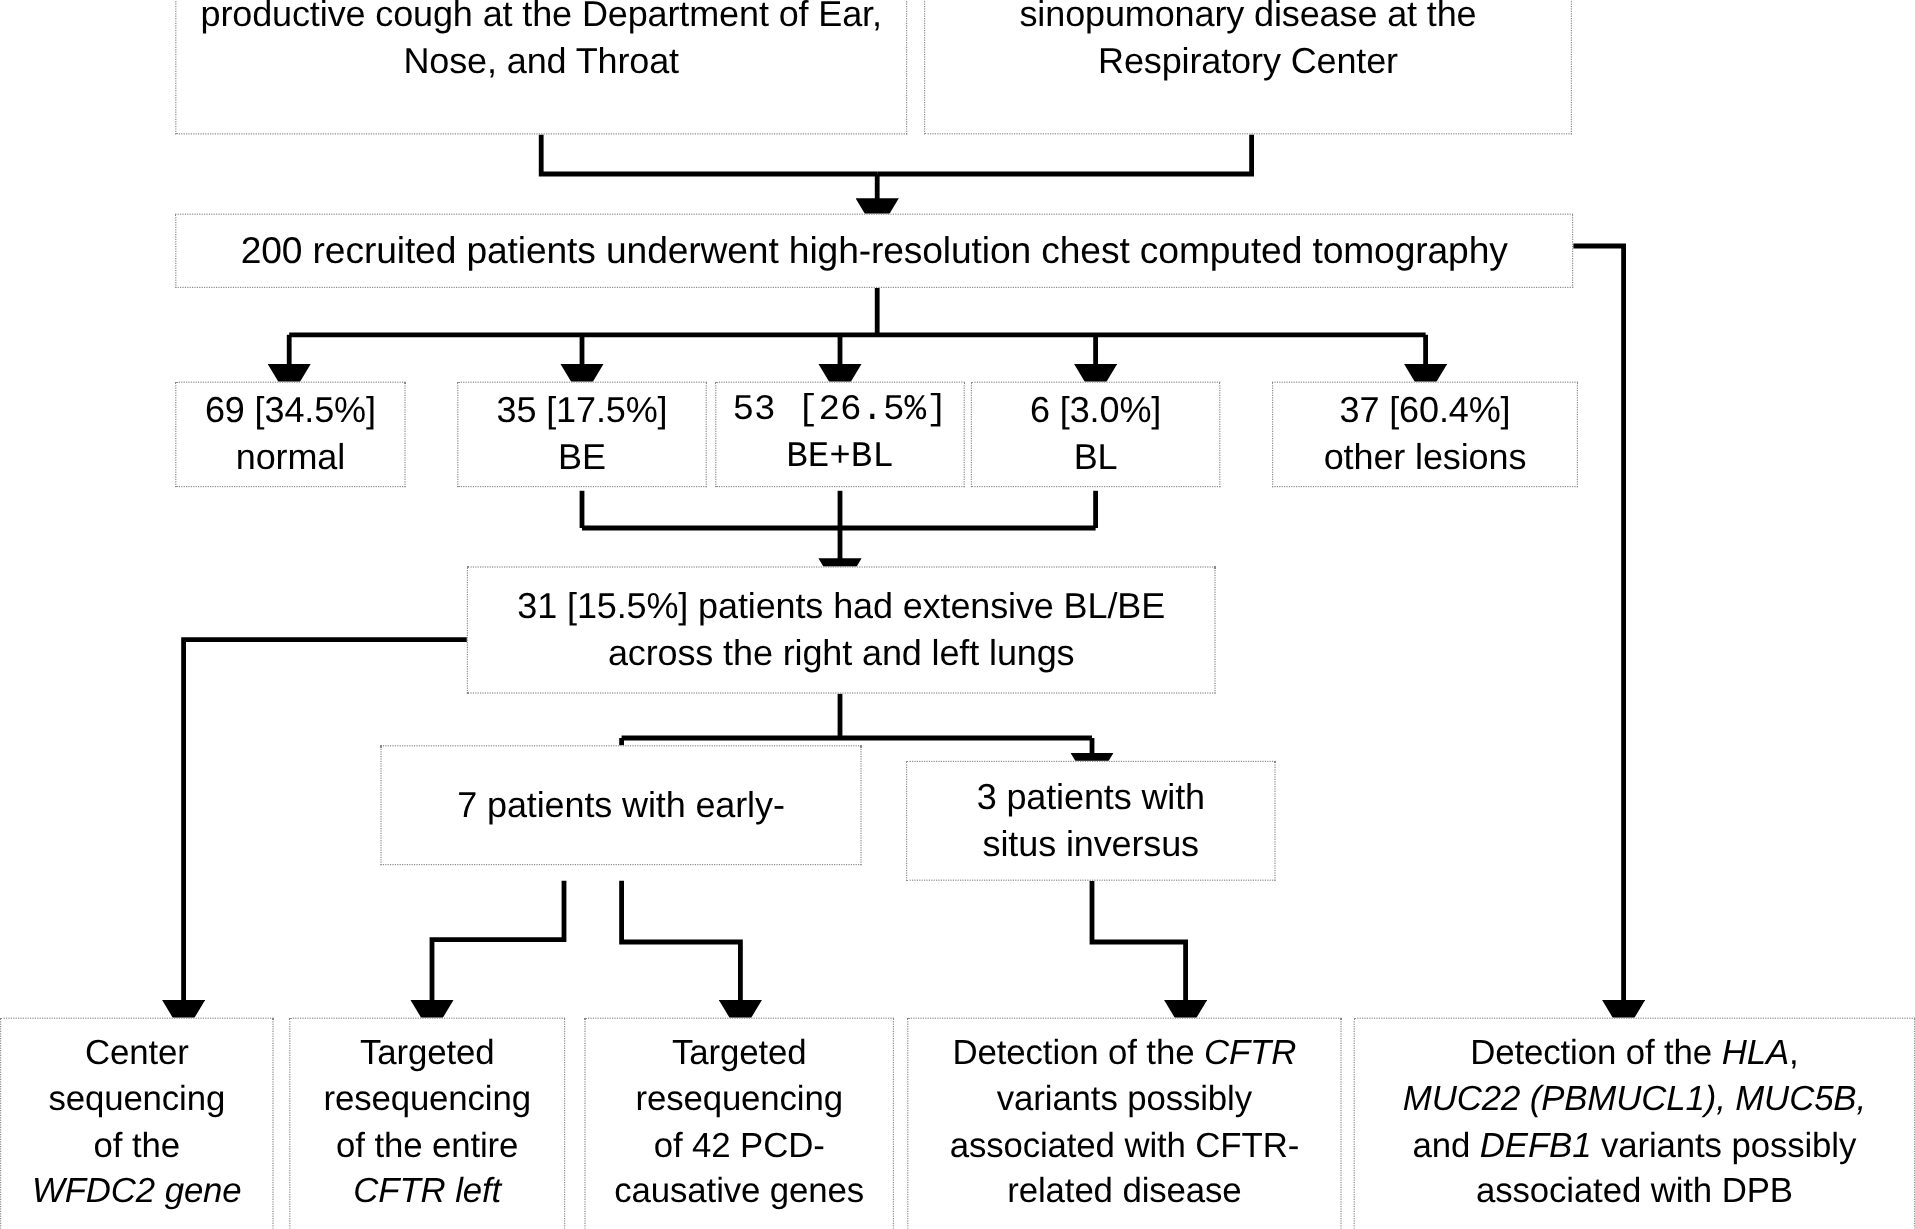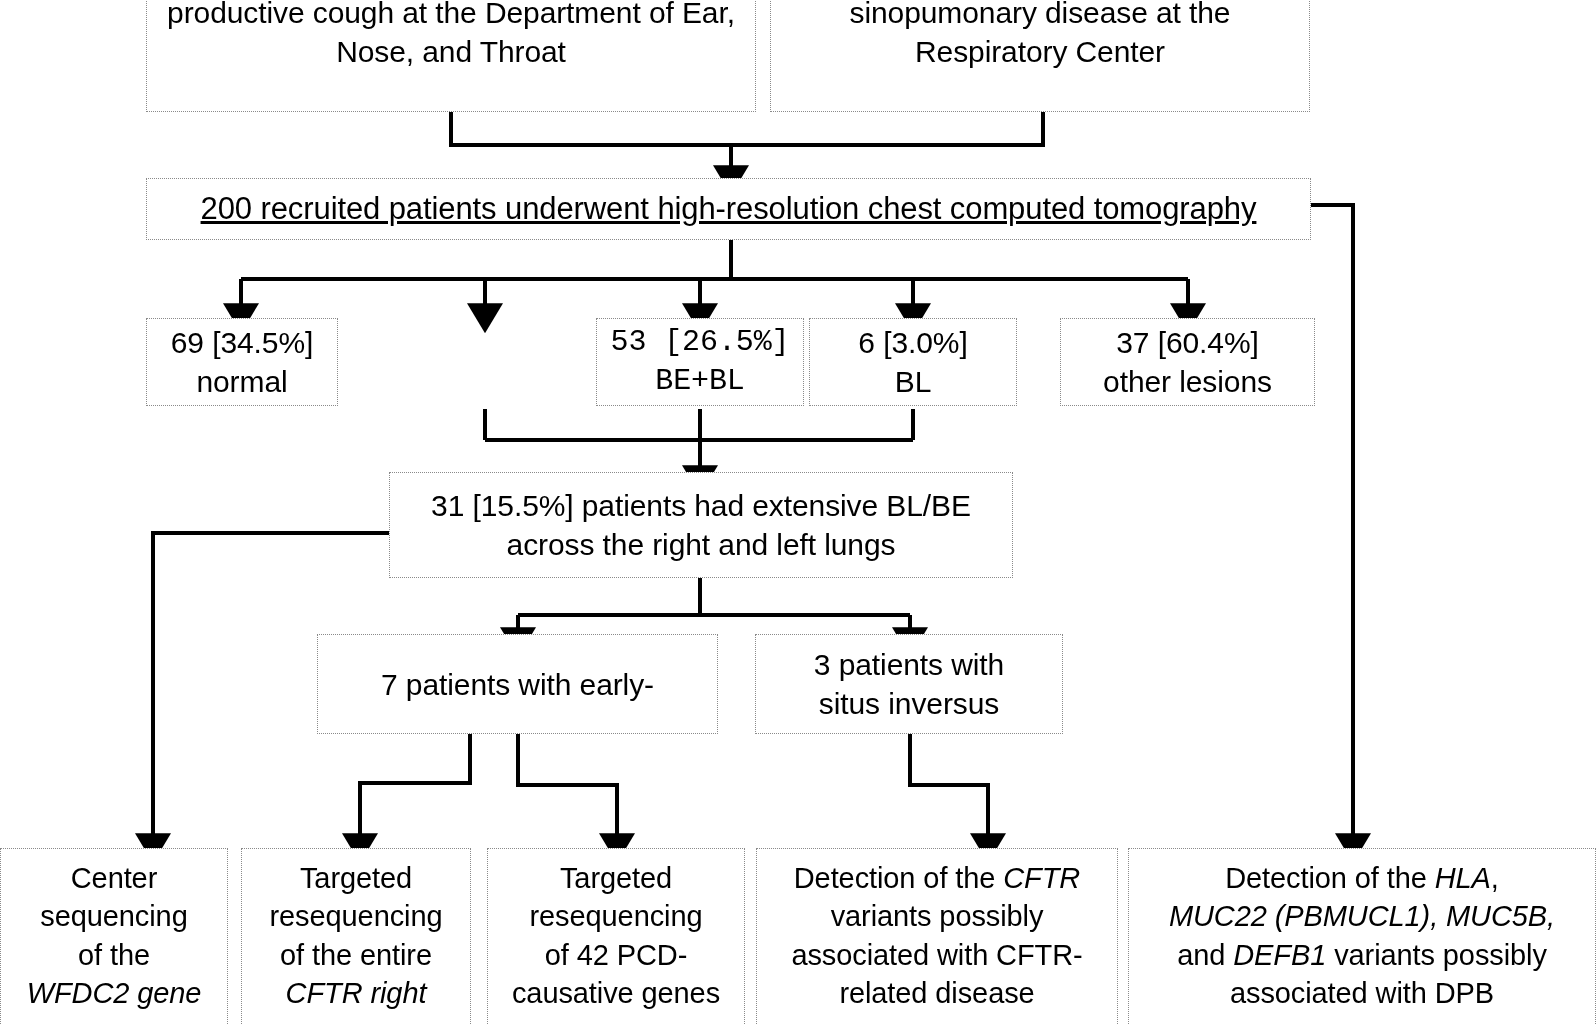--- a/index.html
+++ b/index.html
@@ -34,21 +34,21 @@
     text-align: center;
     color: #000000;
     font-size: 30px;
     line-height: 1.30;
     padding: 2px 8px;
     letter-spacing: -0.1px;
   }
   .node .txt { display: block; width: 100%; }
   .node i { font-style: italic; margin-top: 25px; }
   .node.bottom { font-size: 29px; line-height: 1.32; align-items: flex-start; padding-top: 10px; }
-  .node.wide { font-size: 31px; text-decoration: underline; }
+  .node.wide { font-size: 31px; }
 </style>
 </head>
 <body>
 
 <div id="canvas">
 
   <svg id="wires" viewBox="0 0 1596 1024">
     <defs>
       <marker id="ah" markerWidth="9" markerHeight="9" refX="1.2" refY="4.5" orient="auto" markerUnits="strokeWidth">
         <path d="M0,0 L0,9 L7.5,4.5 z" fill="#000000"></path>
@@ -101,20 +101,26 @@
     <span class="txt">200 recruited patients underwent high-resolution chest computed tomography</span>
   </div>
 
   <div class="node" style="left:146px; top:318px; width:192px; height:88px;">
     <span class="txt">
       <span>69 [34.5%]</span><br>
       <span>normal</span>
     </span>
   </div>
 
+  <div class="node" style="left:381px; top:318px; width:208px; height:88px;">
+    <span class="txt">
+      <span>35 [17.5%]</span><br>
+      <span>BE</span>
+    </span>
+  </div>
 
   <div class="node" style="left:596px; top:318px; width:208px; height:88px;font-family:Liberation Mono, monospace;">
     <span class="txt">
       <span>53 [26.5%]</span><br>
       <span>BE+BL</span>
     </span>
   </div>
 
   <div class="node" style="left:809px; top:318px; width:208px; height:88px;">
     <span class="txt">
@@ -130,21 +136,21 @@
     </span>
   </div>
 
   <div class="node" style="left:389px; top:472px; width:624px; height:106px;">
     <span class="txt">
       <span>31 [15.5%] patients had extensive BL/BE</span><br>
       <span>across the right and left lungs</span>
     </span>
   </div>
 
-  <div class="node" style="left:317px; top:634px; width:401px; height:100px;">
+  <div class="node" style="left:317px; top:621px; width:401px; height:100px;">
     <span class="txt">
       <span>7 patients with early-</span><br>
     </span>
   </div>
 
   <div class="node" style="left:755px; top:634px; width:308px; height:100px;">
     <span class="txt">
       <span>3 patients with</span><br>
       <span>situs inversus</span>
     </span>
@@ -157,21 +163,21 @@
       <span>of the</span><br>
       <i>WFDC2 gene</i>
     </span>
   </div>
 
   <div class="node bottom" style="left:241px; top:848px; width:230px; height:186px;">
     <span class="txt">
       <span>Targeted</span><br>
       <span>resequencing</span><br>
       <span>of the entire</span><br>
-      <i>CFTR right</i>
+      <i>CFTR left</i>
     </span>
   </div>
 
   <div class="node bottom" style="left:487px; top:848px; width:258px; height:186px;">
     <span class="txt">
       <span>Targeted</span><br>
       <span>resequencing</span><br>
       <span>of 42 PCD-</span><br>
       <span>causative genes</span>
     </span>

